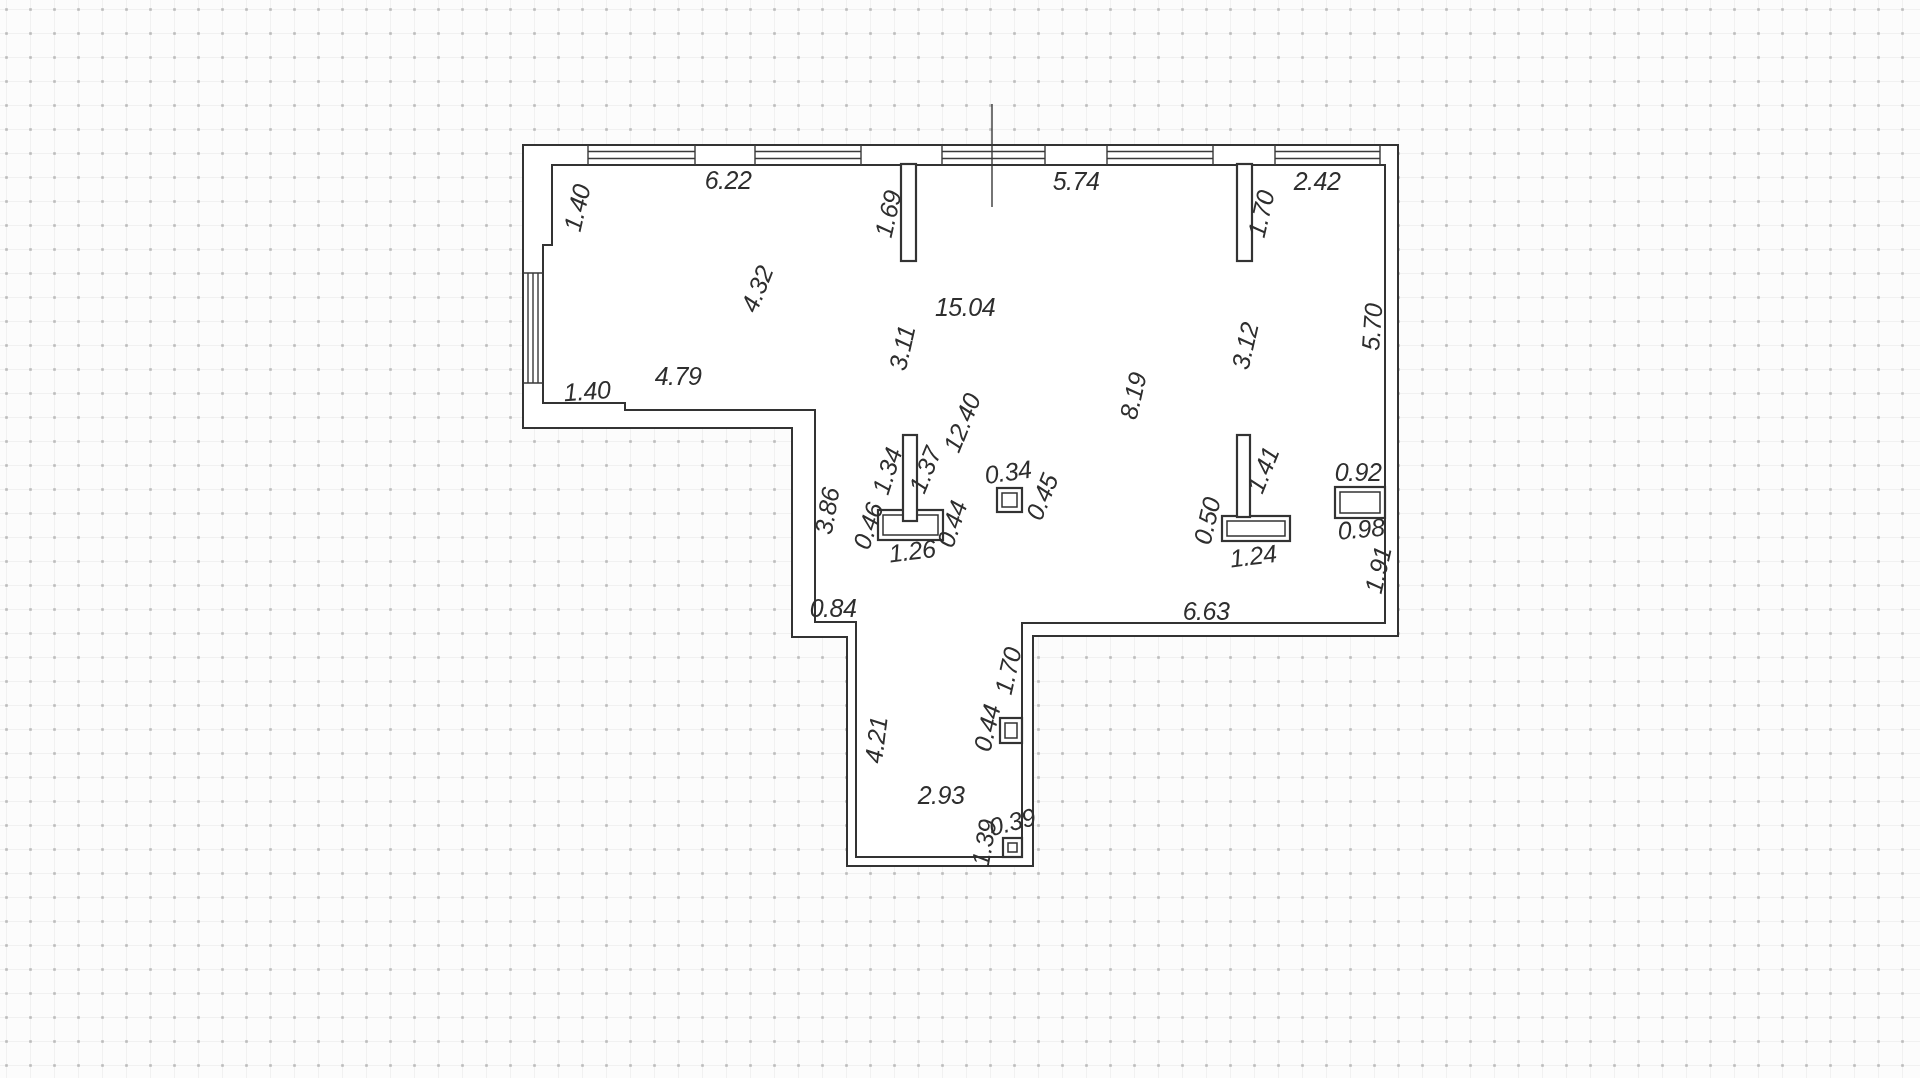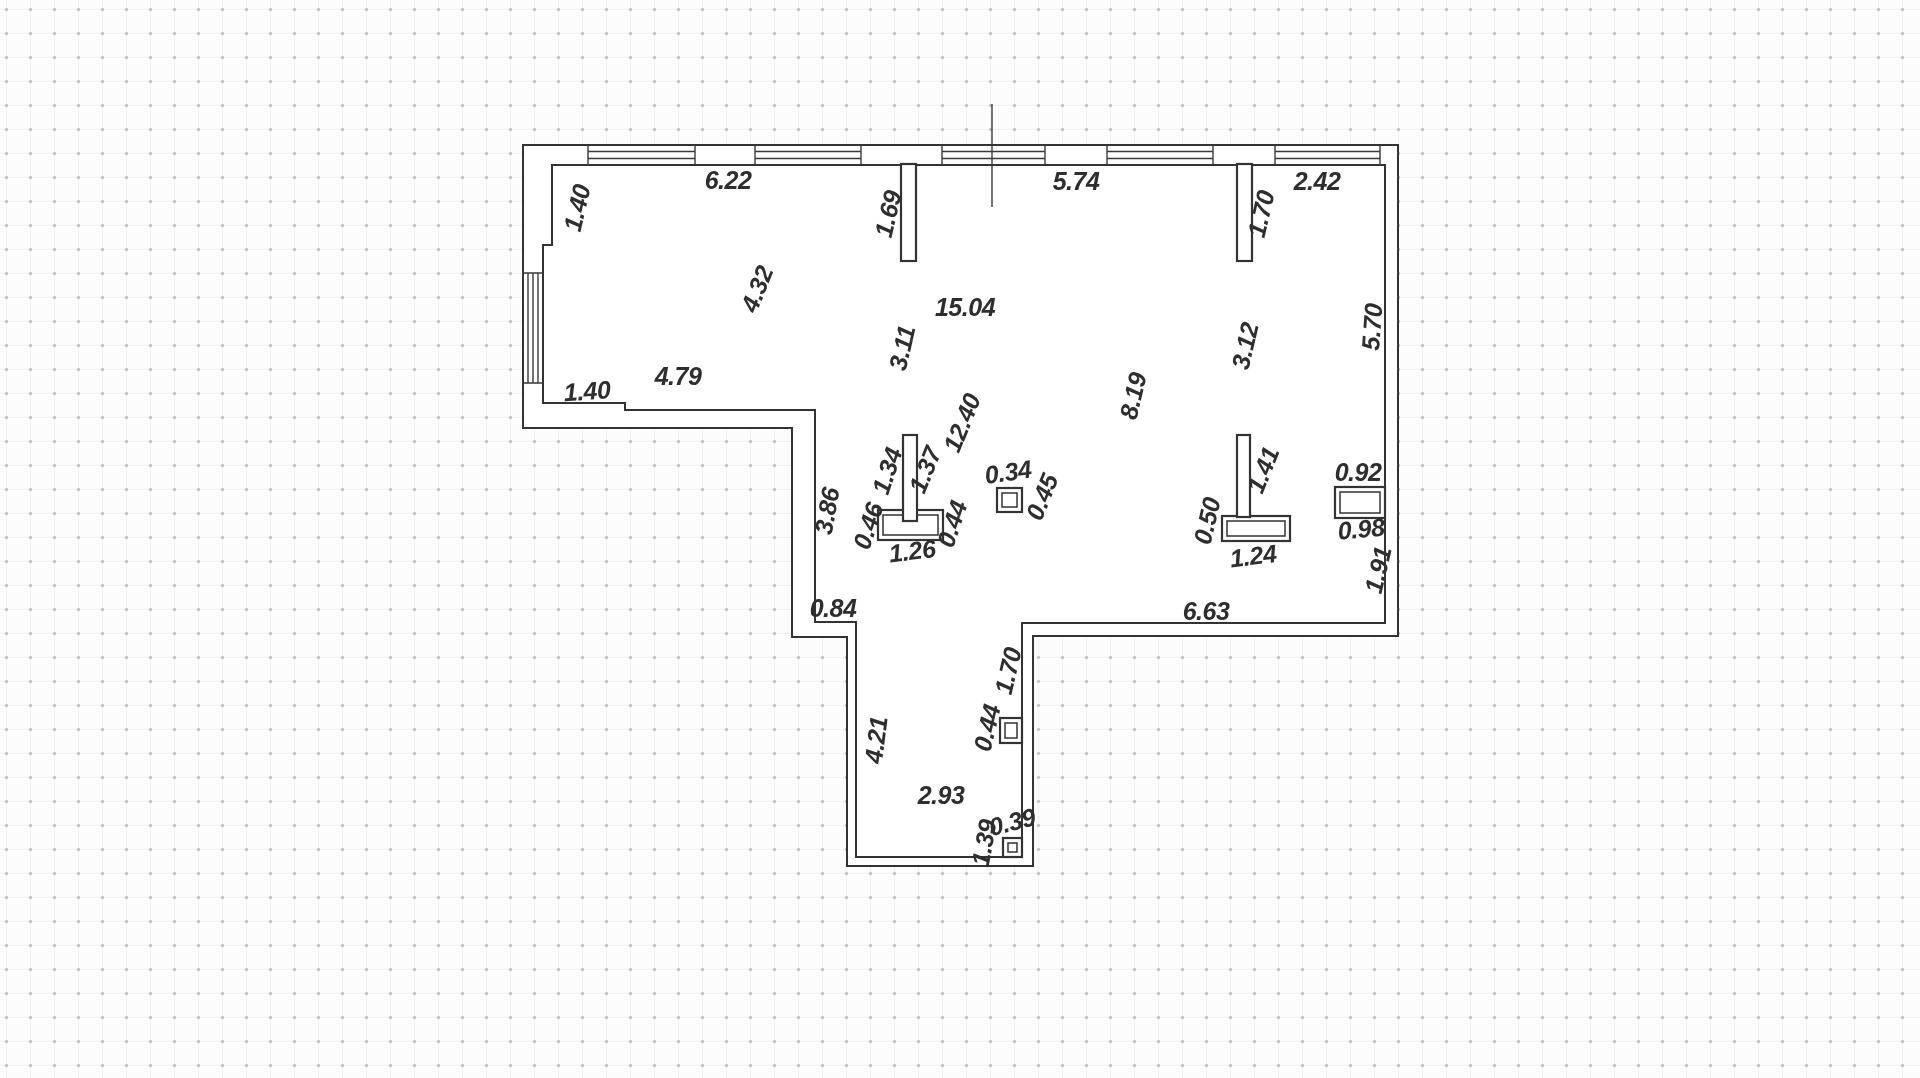--- a/index.html
+++ b/index.html
@@ -1,16 +1,16 @@
 <!DOCTYPE html>
 <html><head>
 <meta charset="utf-8">
 <style>
   html,body{margin:0;padding:0;background:#fcfcfc;}
-  .stage{width:1920px;height:1078px;position:relative;overflow:hidden;font-weight:bold;}
+  .stage{width:1920px;height:1078px;position:relative;overflow:hidden;}
   svg{display:block;}
   .wall{fill:#ffffff;stroke:#333333;stroke-width:2;}
   .wall-inner{fill:#ffffff;stroke:#333333;stroke-width:2;}
   .thin{fill:none;stroke:#3a3a3a;stroke-width:1.4;}
   .fix-outer{fill:#ffffff;stroke:#333333;stroke-width:2.2;}
   .fix-inner{fill:#ffffff;stroke:#333333;stroke-width:1.5;}
   .stub{fill:#ffffff;stroke:#333333;stroke-width:2.2;}
   .dim{
     font-family:"Liberation Sans","DejaVu Sans",sans-serif;
     font-style:italic;

